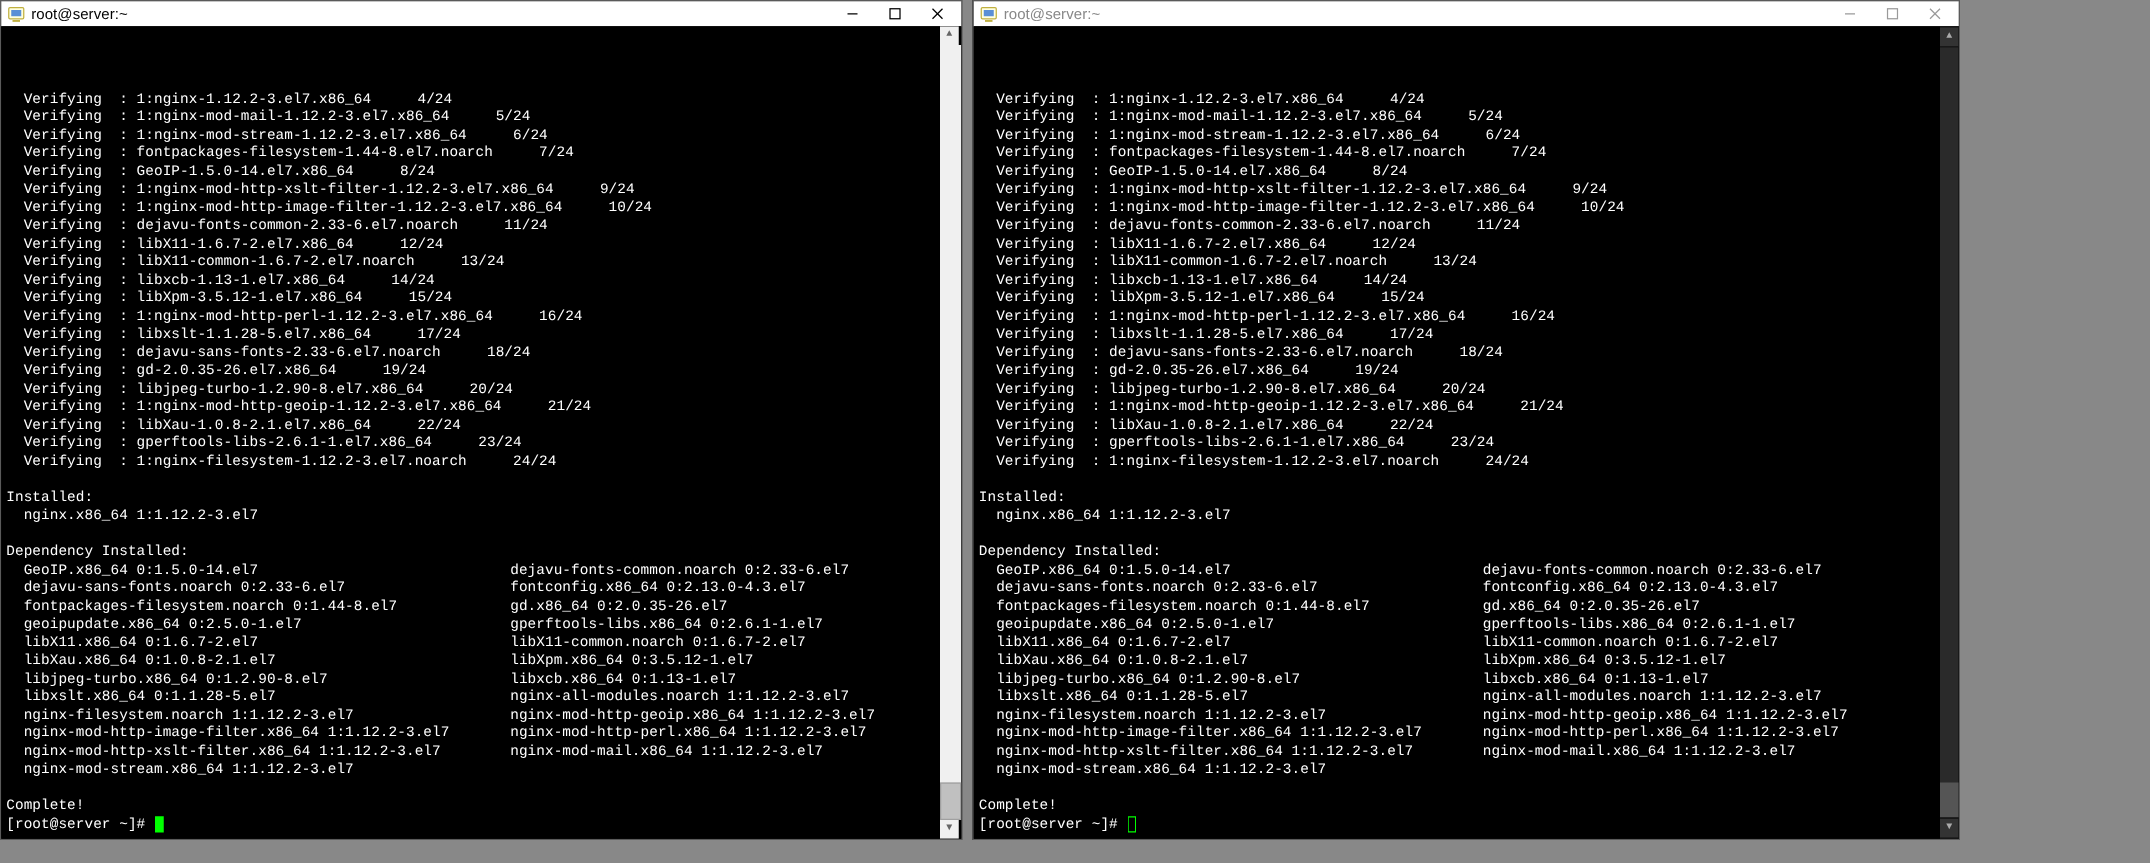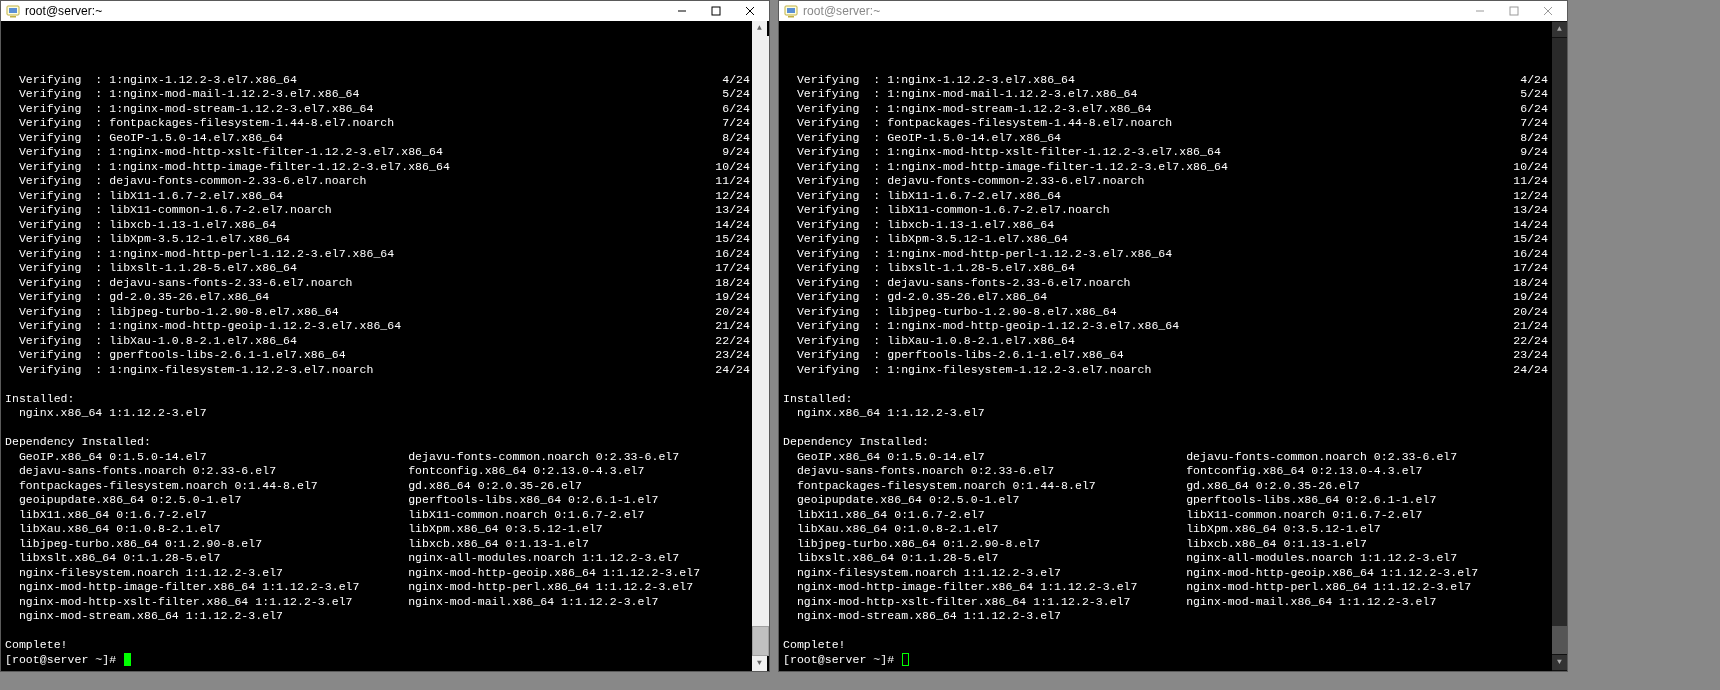--- a/index.html
+++ b/index.html
@@ -65,21 +65,21 @@
     color:#fff;
     overflow:hidden;
   }
   .term-inner {
     position:absolute;
     left:4px; right:4px; bottom:4px;
     white-space:pre;
   }
   .line {
     display:flex;
-    justify-content:space-between;
+    gap:37px;
   }
   .line .l { flex:0 0 auto; }
   .line .r { flex:0 0 auto; text-align:right; }
 
   .prompt-line { display:flex; align-items:center;text-align:right; }
   .cursor {
     display:inline-block;
     width: 7px; height: 13px;
     background:#00ff00;
     margin-left:1px;

